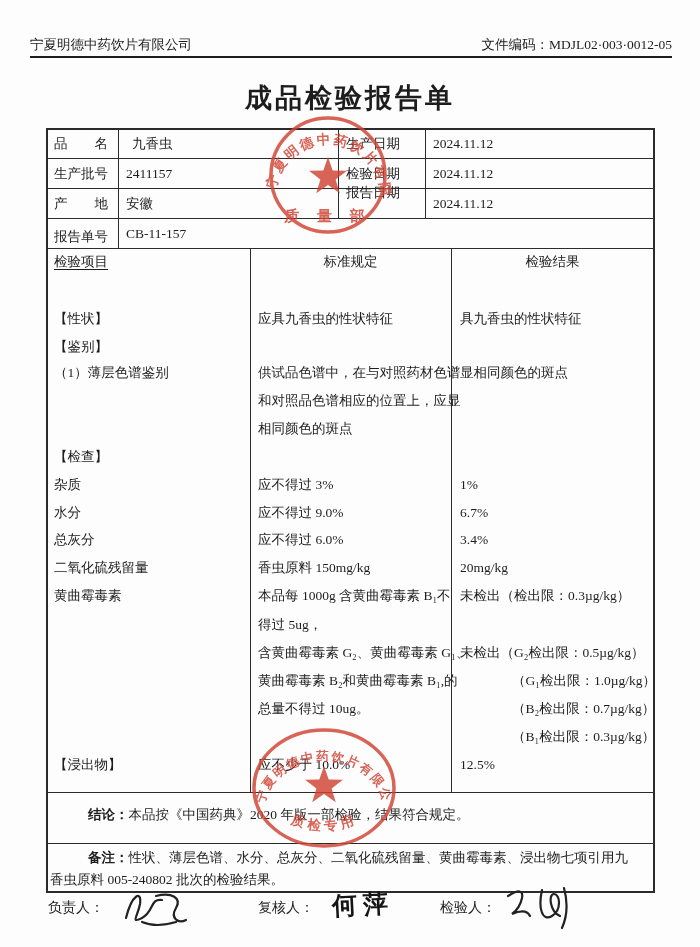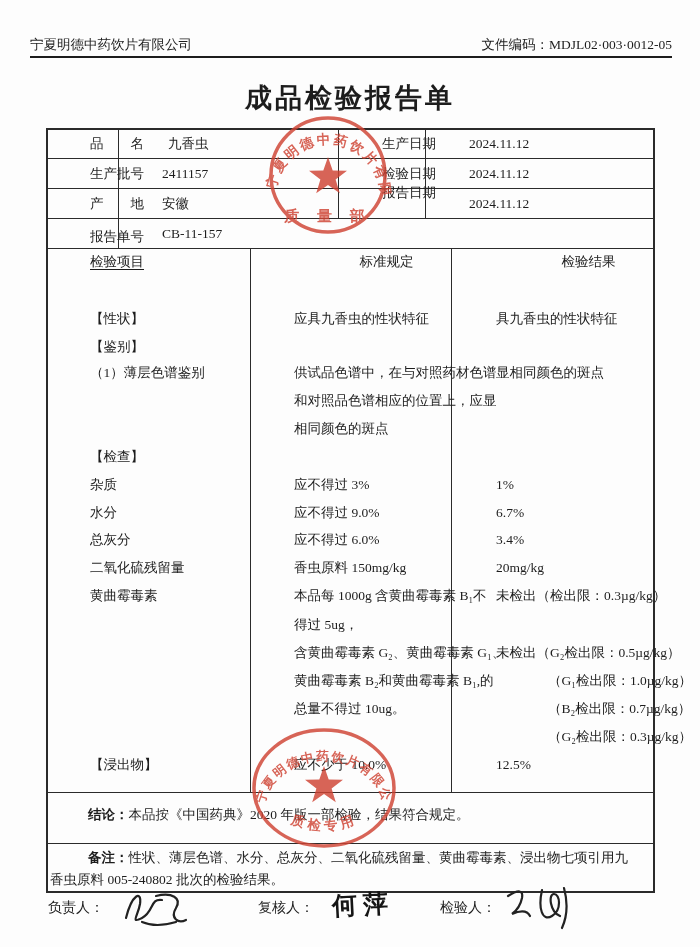--- a/index.html
+++ b/index.html
@@ -13,21 +13,21 @@
   
   .company{left:30px; top:36px; font-size:13.5px;}
   .doccode{right:28px; top:36px; font-size:13.5px;}
   .headrule{left:30px; top:56px; width:642px; height:2px; background:#1d1d1d;}
   .title{left:0; top:80px; width:700px; text-align:center;
          font-size:27px; font-weight:bold; letter-spacing:3px;}
   
   .hl{position:absolute; left:46px; width:609px; height:1px; background:#2b2b2b;}
   .vl{position:absolute; width:1px; background:#2b2b2b;}
   
-  .cell{position:absolute; white-space:nowrap; line-height:18px;margin-left:36px;}
+  .cell{position:absolute; white-space:nowrap; line-height:18px;}
   .spread{display:flex; justify-content:space-between; width:56px;}
   .thead{font-size:13.5px;}
   .u{text-decoration:underline; text-underline-offset:3px;}
   .ctr2{left:250px; width:201px; text-align:center;}
   .ctr3{left:451px; width:203px; text-align:center;}
   .trow span{position:absolute; white-space:nowrap;}
   .c1{left:54px;} .c2{left:258px;} .c3{left:460px;}
   .c3i{left:512px;}
   .blk{font-weight:bold;}
   
@@ -145,21 +145,21 @@
     </div>
   <div class="trow">
       <span class="cell c2" style="top:672px">黄曲霉毒素 B₂和黄曲霉毒素 B₁,的</span>
       <span class="cell c3i" style="top:672px">（G₁检出限：1.0µg/kg）</span>
     </div>
   <div class="trow">
       <span class="cell c2" style="top:700px">总量不得过  10ug。</span>
       <span class="cell c3i" style="top:700px">（B₂检出限：0.7µg/kg）</span>
     </div>
   <div class="trow">
-      <span class="cell c3i" style="top:728px">（G₂检出限：0.3µg/kg）</span>
+      <span class="cell c3i" style="top:728px">（B₁检出限：0.3µg/kg）</span>
     </div>
   <div class="trow">
       <span class="cell c1" style="top:756px">【浸出物】</span>
       <span class="cell c2" style="top:756px">应不少于 10.0%</span>
       <span class="cell c3" style="top:756px">12.5%</span>
     </div>
 
   <div class="abs concl"><span class="blk">结论：</span><span>本品按《中国药典》2020 年版一部检验，结果符合规定。</span></div>
 
   <div class="abs rem1"><span class="blk">备注：</span><span>性状、薄层色谱、水分、总灰分、二氧化硫残留量、黄曲霉毒素、浸出物七项引用九</span></div>

